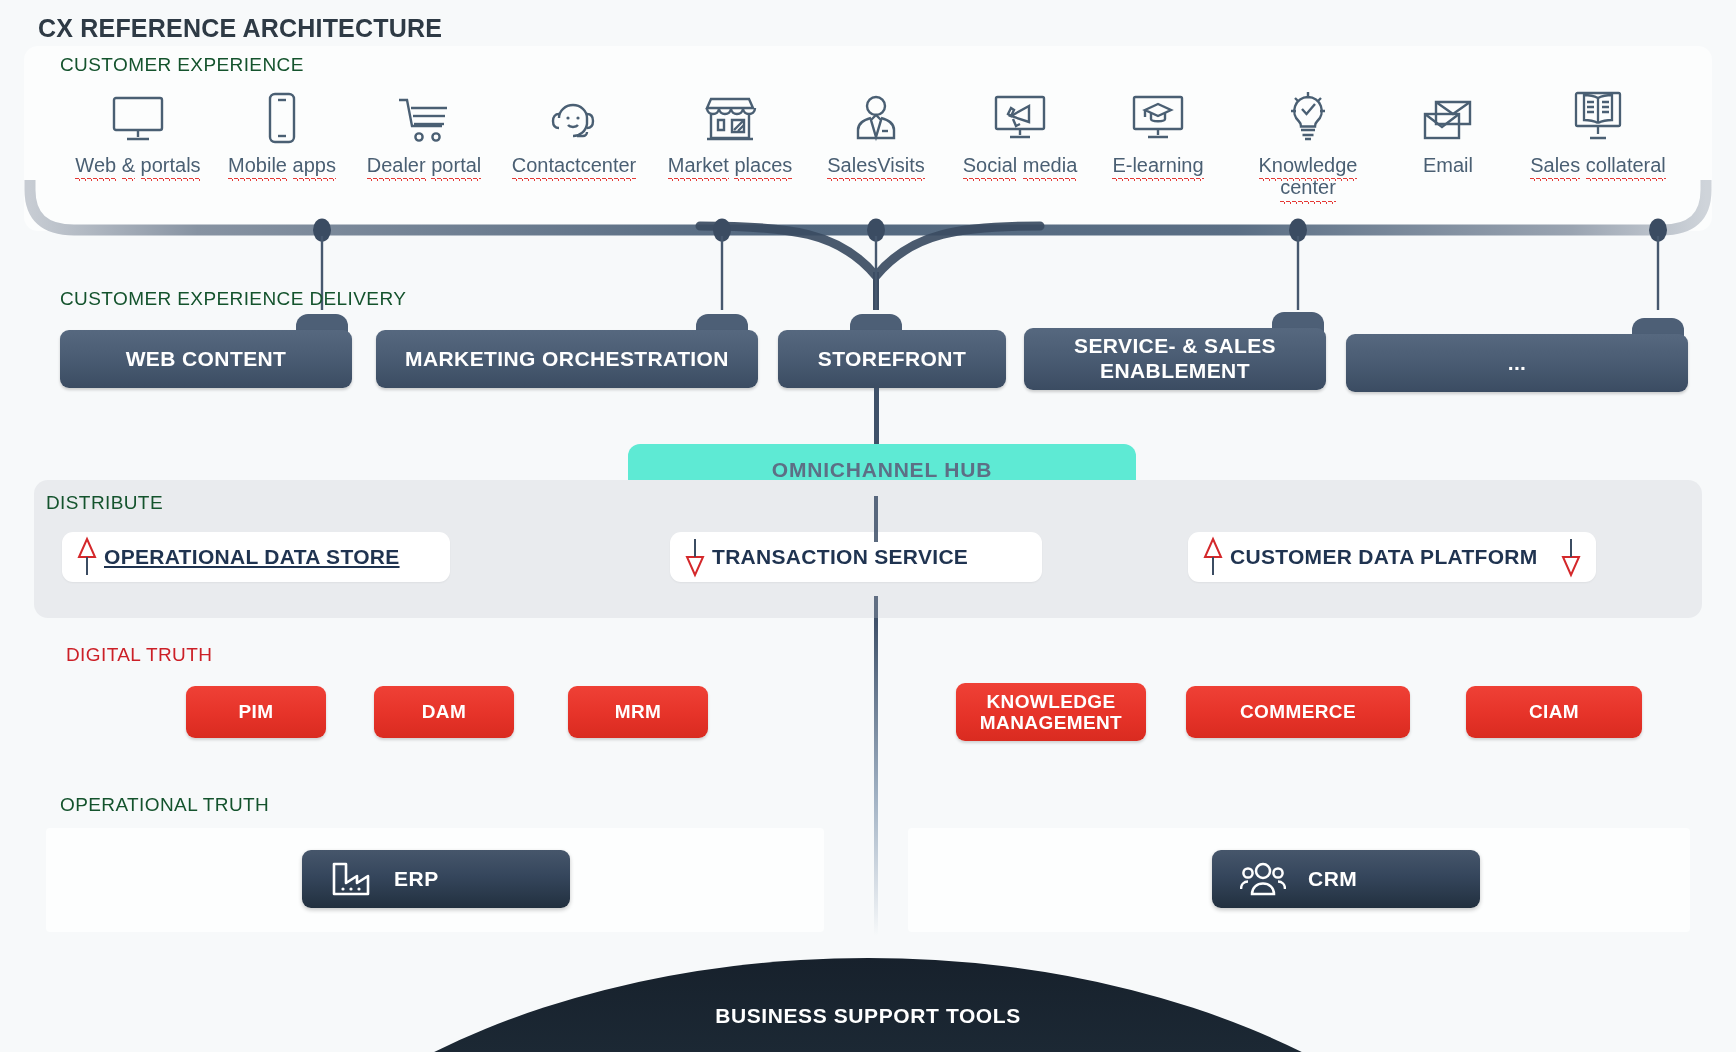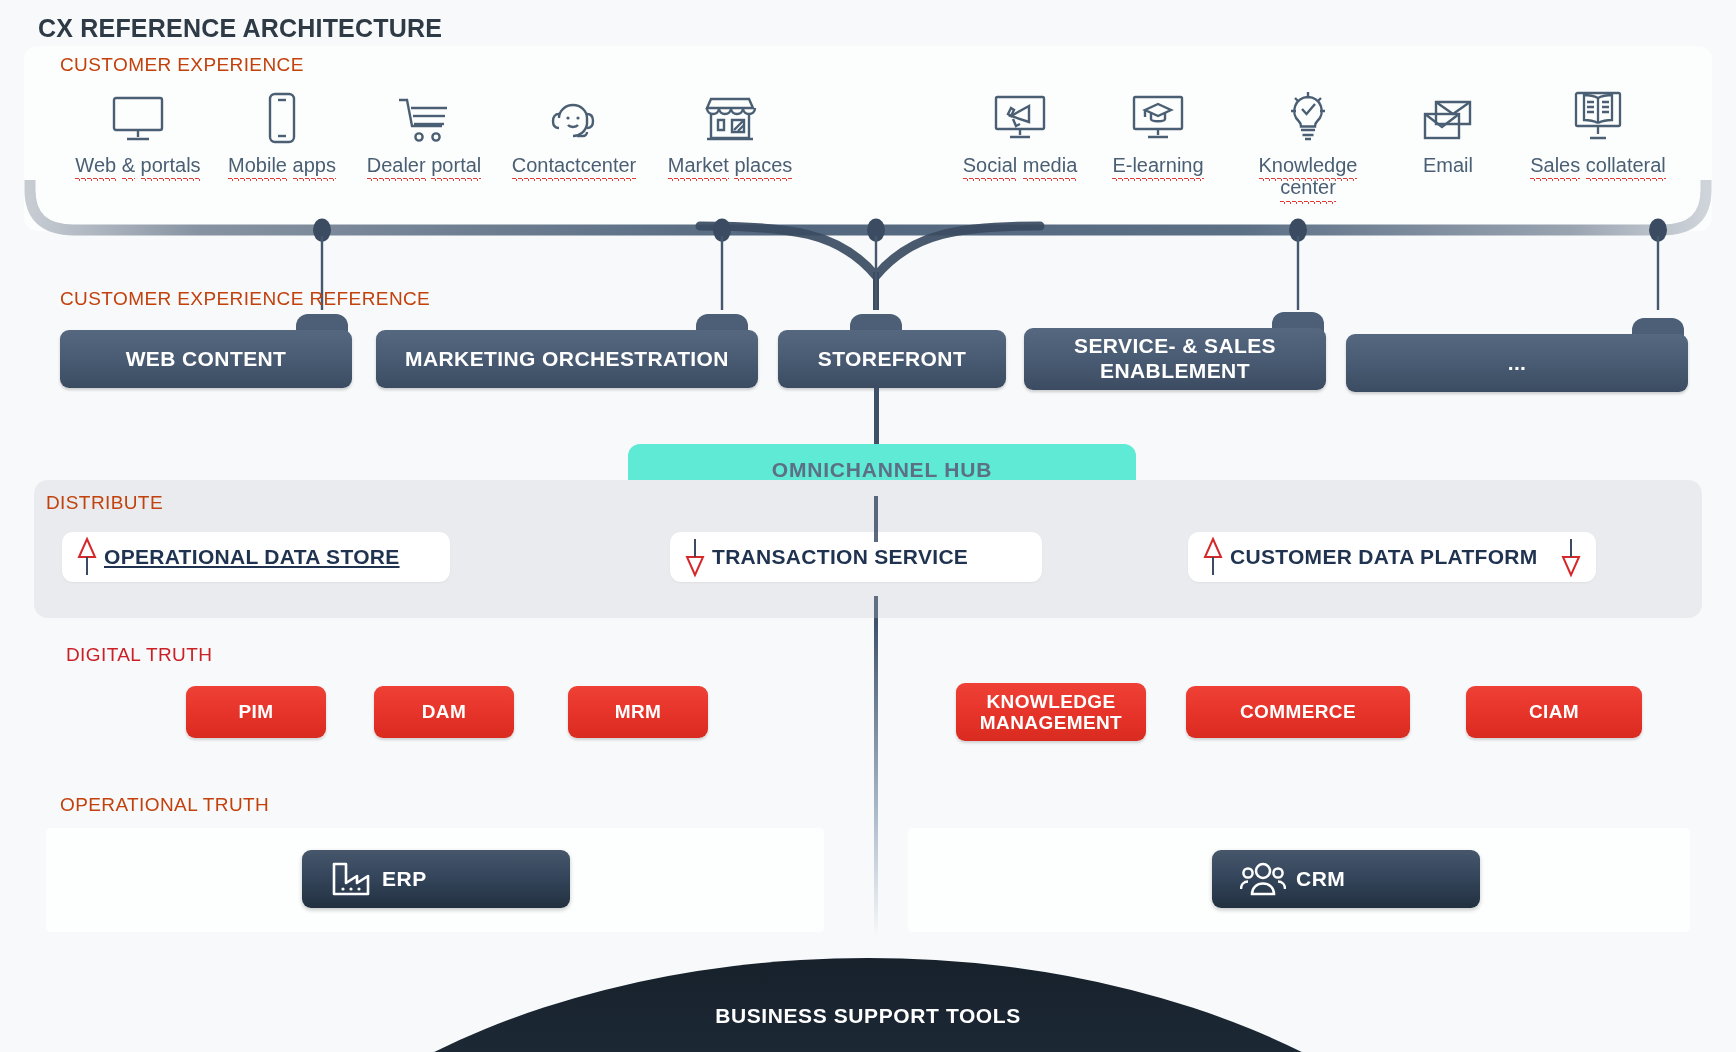--- a/index.html
+++ b/index.html
@@ -14,21 +14,21 @@
   
   .title {
     position: absolute; left: 38px; top: 14px;
     font-size: 25px; font-weight: bold; letter-spacing: .2px;
     color: #2e3a45;
   }
 
   
   .sec-label {
     position: absolute;
-    font-size: 19px; letter-spacing: .4px; color: #c2410c;
+    font-size: 19px; letter-spacing: .4px; color: #14532d;
     font-weight: 400;
   }
   .sec-label.red { color: #cc2027; }
 
   
   .cx-panel {
     position: absolute; left: 24px; top: 46px;
     width: 1688px; height: 185px;
     background: #fcfdfd;
     border-radius: 14px;
@@ -99,21 +99,21 @@
     letter-spacing:.4px; display:flex; align-items:center; justify-content:center;
     text-align:center; line-height:1.12;
     box-shadow: 0 2px 3px rgba(0,0,0,.16);
   }
 
   
   .op-card { position:absolute; background:#fdfefe; border-radius:4px; }
   .sysbox {
     position:absolute;
     background: linear-gradient(180deg,#46566b 0%,#35465c 45%,#22303f 100%);
-    border-radius: 9px; display:flex; align-items:center; gap:10px;
+    border-radius: 9px; display:flex; align-items:center; gap:22px;
     padding-left:28px; color:#fff; font-weight:bold; font-size:21px;
     letter-spacing:.5px; box-shadow:0 2px 4px rgba(0,0,0,.22);
   }
 
   
   .bst-wrap { position:absolute; left:0; top:940px; width:1736px; height:112px; overflow:hidden; }
   .bst-label {
     position:absolute; left:0; top:1004px; width:1736px; text-align:center;
     color:#fff; font-weight:bold; font-size:21px; letter-spacing:.6px;
   }
@@ -183,20 +183,31 @@
    <path d="M6 14h46l-4-9H10z"></path>
             <path d="M6 14c0 4 3 6 6 6s6-2 6-6M18 14c0 4 3 6 6 6s6-2 6-6M30 14c0 4 3 6 6 6s6-2 6-6M42 14c0 4 3 6 6 6s6-2 6-6"></path>
    <path d="M10 20v24h38V20"></path>
             <path d="M6 45h46"></path>
             <path d="M17 26h6v10h-6z"></path>
             <path d="M31 26h12v12H31z"></path>
    <path d="M33 36l9-9M37 37l6-6"></path>
           </svg>
         </div>
         <div class="cx-name"><span class="sq">Market</span> <span class="sq">places</span></div>
+      </div>
+      <div class="cx-item" style="left: 876px;">
+        <div class="cx-ico">
+          <svg width="54" height="50" viewBox="0 0 54 50" fill="none" stroke="#4a5f73" stroke-width="2.4">
+   <circle cx="27" cy="12" r="9"></circle>
+            <path d="M27 21l-5 5 5 17 5-17z"></path>
+   <path d="M22 24c-8 2-13 6-13 12v8h36v-8c0-6-5-10-13-12"></path>
+   <path d="M33 37h6"></path>
+          </svg>
+        </div>
+        <div class="cx-name"><span class="sq">SalesVisits</span></div>
       </div>
       <div class="cx-item" style="left: 1020px;">
         <div class="cx-ico">
           <svg width="58" height="50" viewBox="0 0 58 50" fill="none" stroke="#4a5f73" stroke-width="2.4">
    <rect x="5" y="3" width="48" height="32" rx="1.5"></rect>
             <path d="M29 35v6M19 43h20"></path>
    <path d="M20 22l18-10v16z"></path>
             <path d="M20 22l-3-2 3-6 3 2z"></path>
             <path d="M22 25l3 7 4-2"></path>
           </svg>
@@ -282,21 +293,21 @@
 
     <g id="rail-drops">
         <path d="M 322 56 L 322 130" stroke="#46586e" stroke-width="2.4" fill="none"></path>
         <path d="M 722 56 L 722 130" stroke="#46586e" stroke-width="2.4" fill="none"></path>
         <path d="M 876 56 L 876 130" stroke="#46586e" stroke-width="2.4" fill="none"></path>
         <path d="M 1298 56 L 1298 130" stroke="#46586e" stroke-width="2.4" fill="none"></path>
         <path d="M 1658 56 L 1658 130" stroke="#46586e" stroke-width="2.4" fill="none"></path>
       </g>
   </svg>
 
-  <div class="sec-label" style="left:60px; top:288px;">CUSTOMER EXPERIENCE REFERENCE</div>
+  <div class="sec-label" style="left:60px; top:288px;">CUSTOMER EXPERIENCE DELIVERY</div>
   <div id="delivery-boxes">
       <div style="position: absolute; left: 296px; top: 314px; width: 52px; height: 22px; background: rgb(77, 95, 118); border-radius: 12px 12px 0px 0px;"></div>
       <div class="dbox" style="left: 60px; top: 330px; width: 292px; height: 58px;">
         <span>WEB CONTENT</span>
       </div>
       <div style="position: absolute; left: 696px; top: 314px; width: 52px; height: 22px; background: rgb(77, 95, 118); border-radius: 12px 12px 0px 0px;"></div>
       <div class="dbox" style="left: 376px; top: 330px; width: 382px; height: 58px;">
         <span>MARKETING ORCHESTRATION</span>
       </div>
       <div style="position: absolute; left: 850px; top: 314px; width: 52px; height: 22px; background: rgb(77, 95, 118); border-radius: 12px 12px 0px 0px;"></div>

